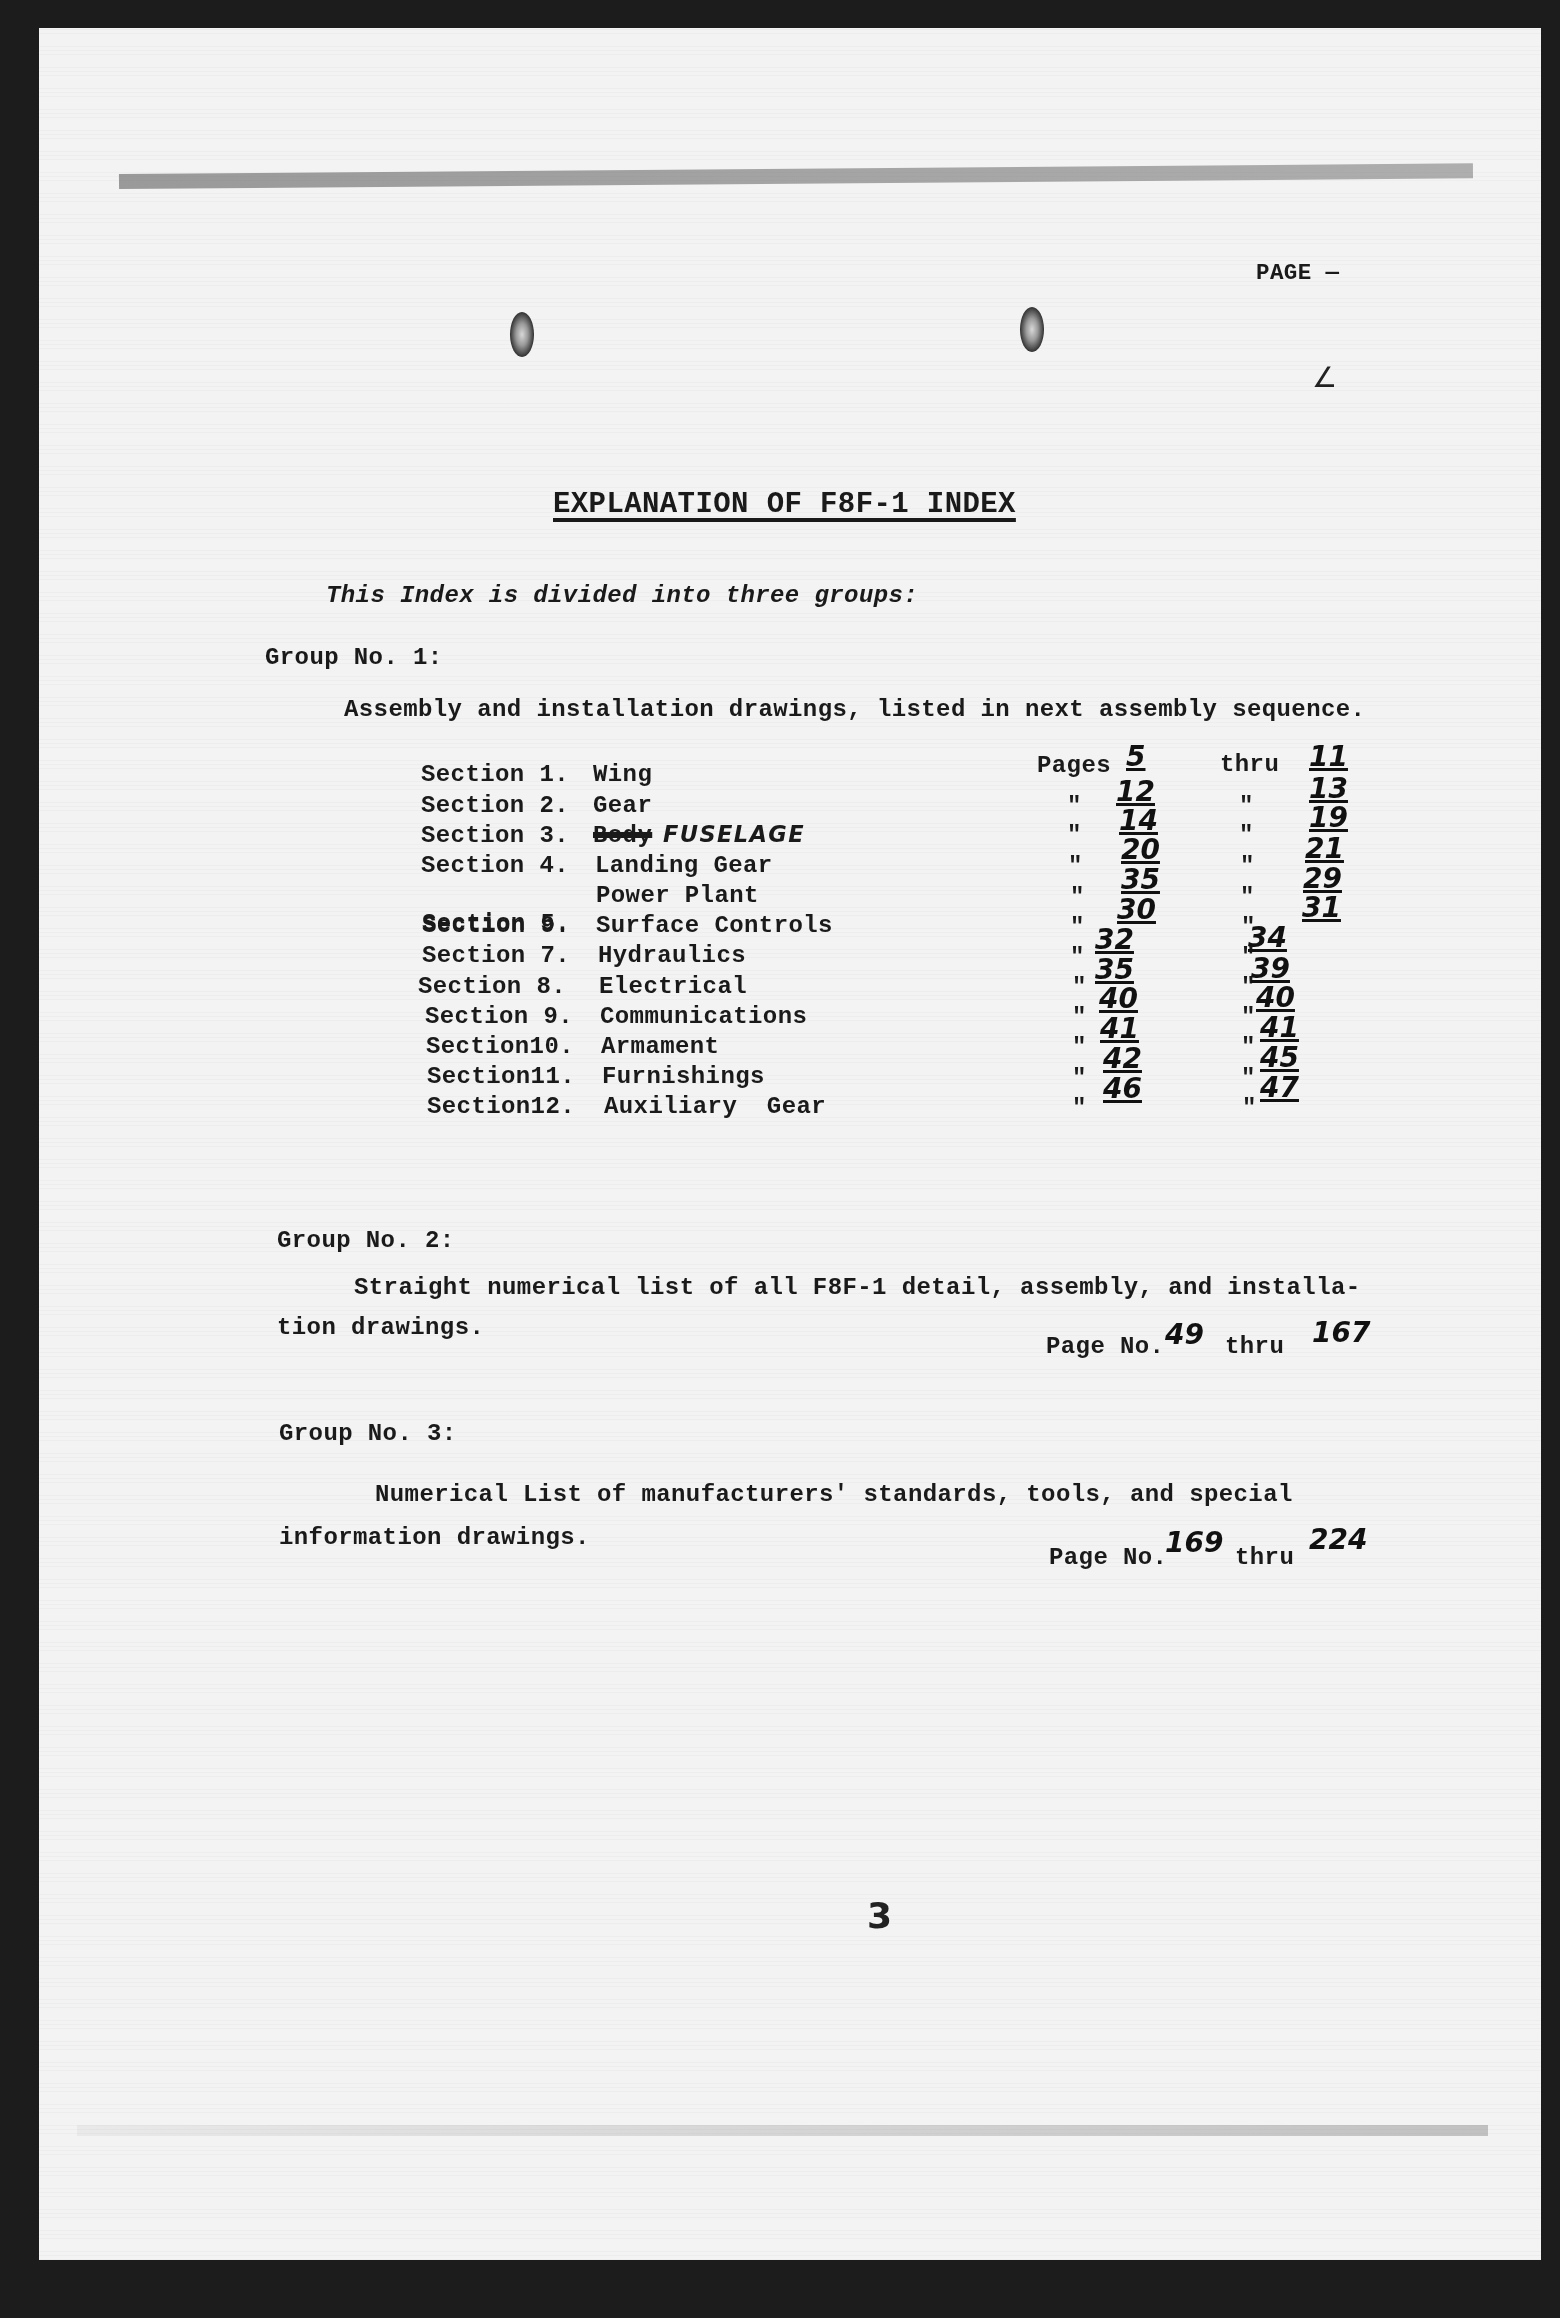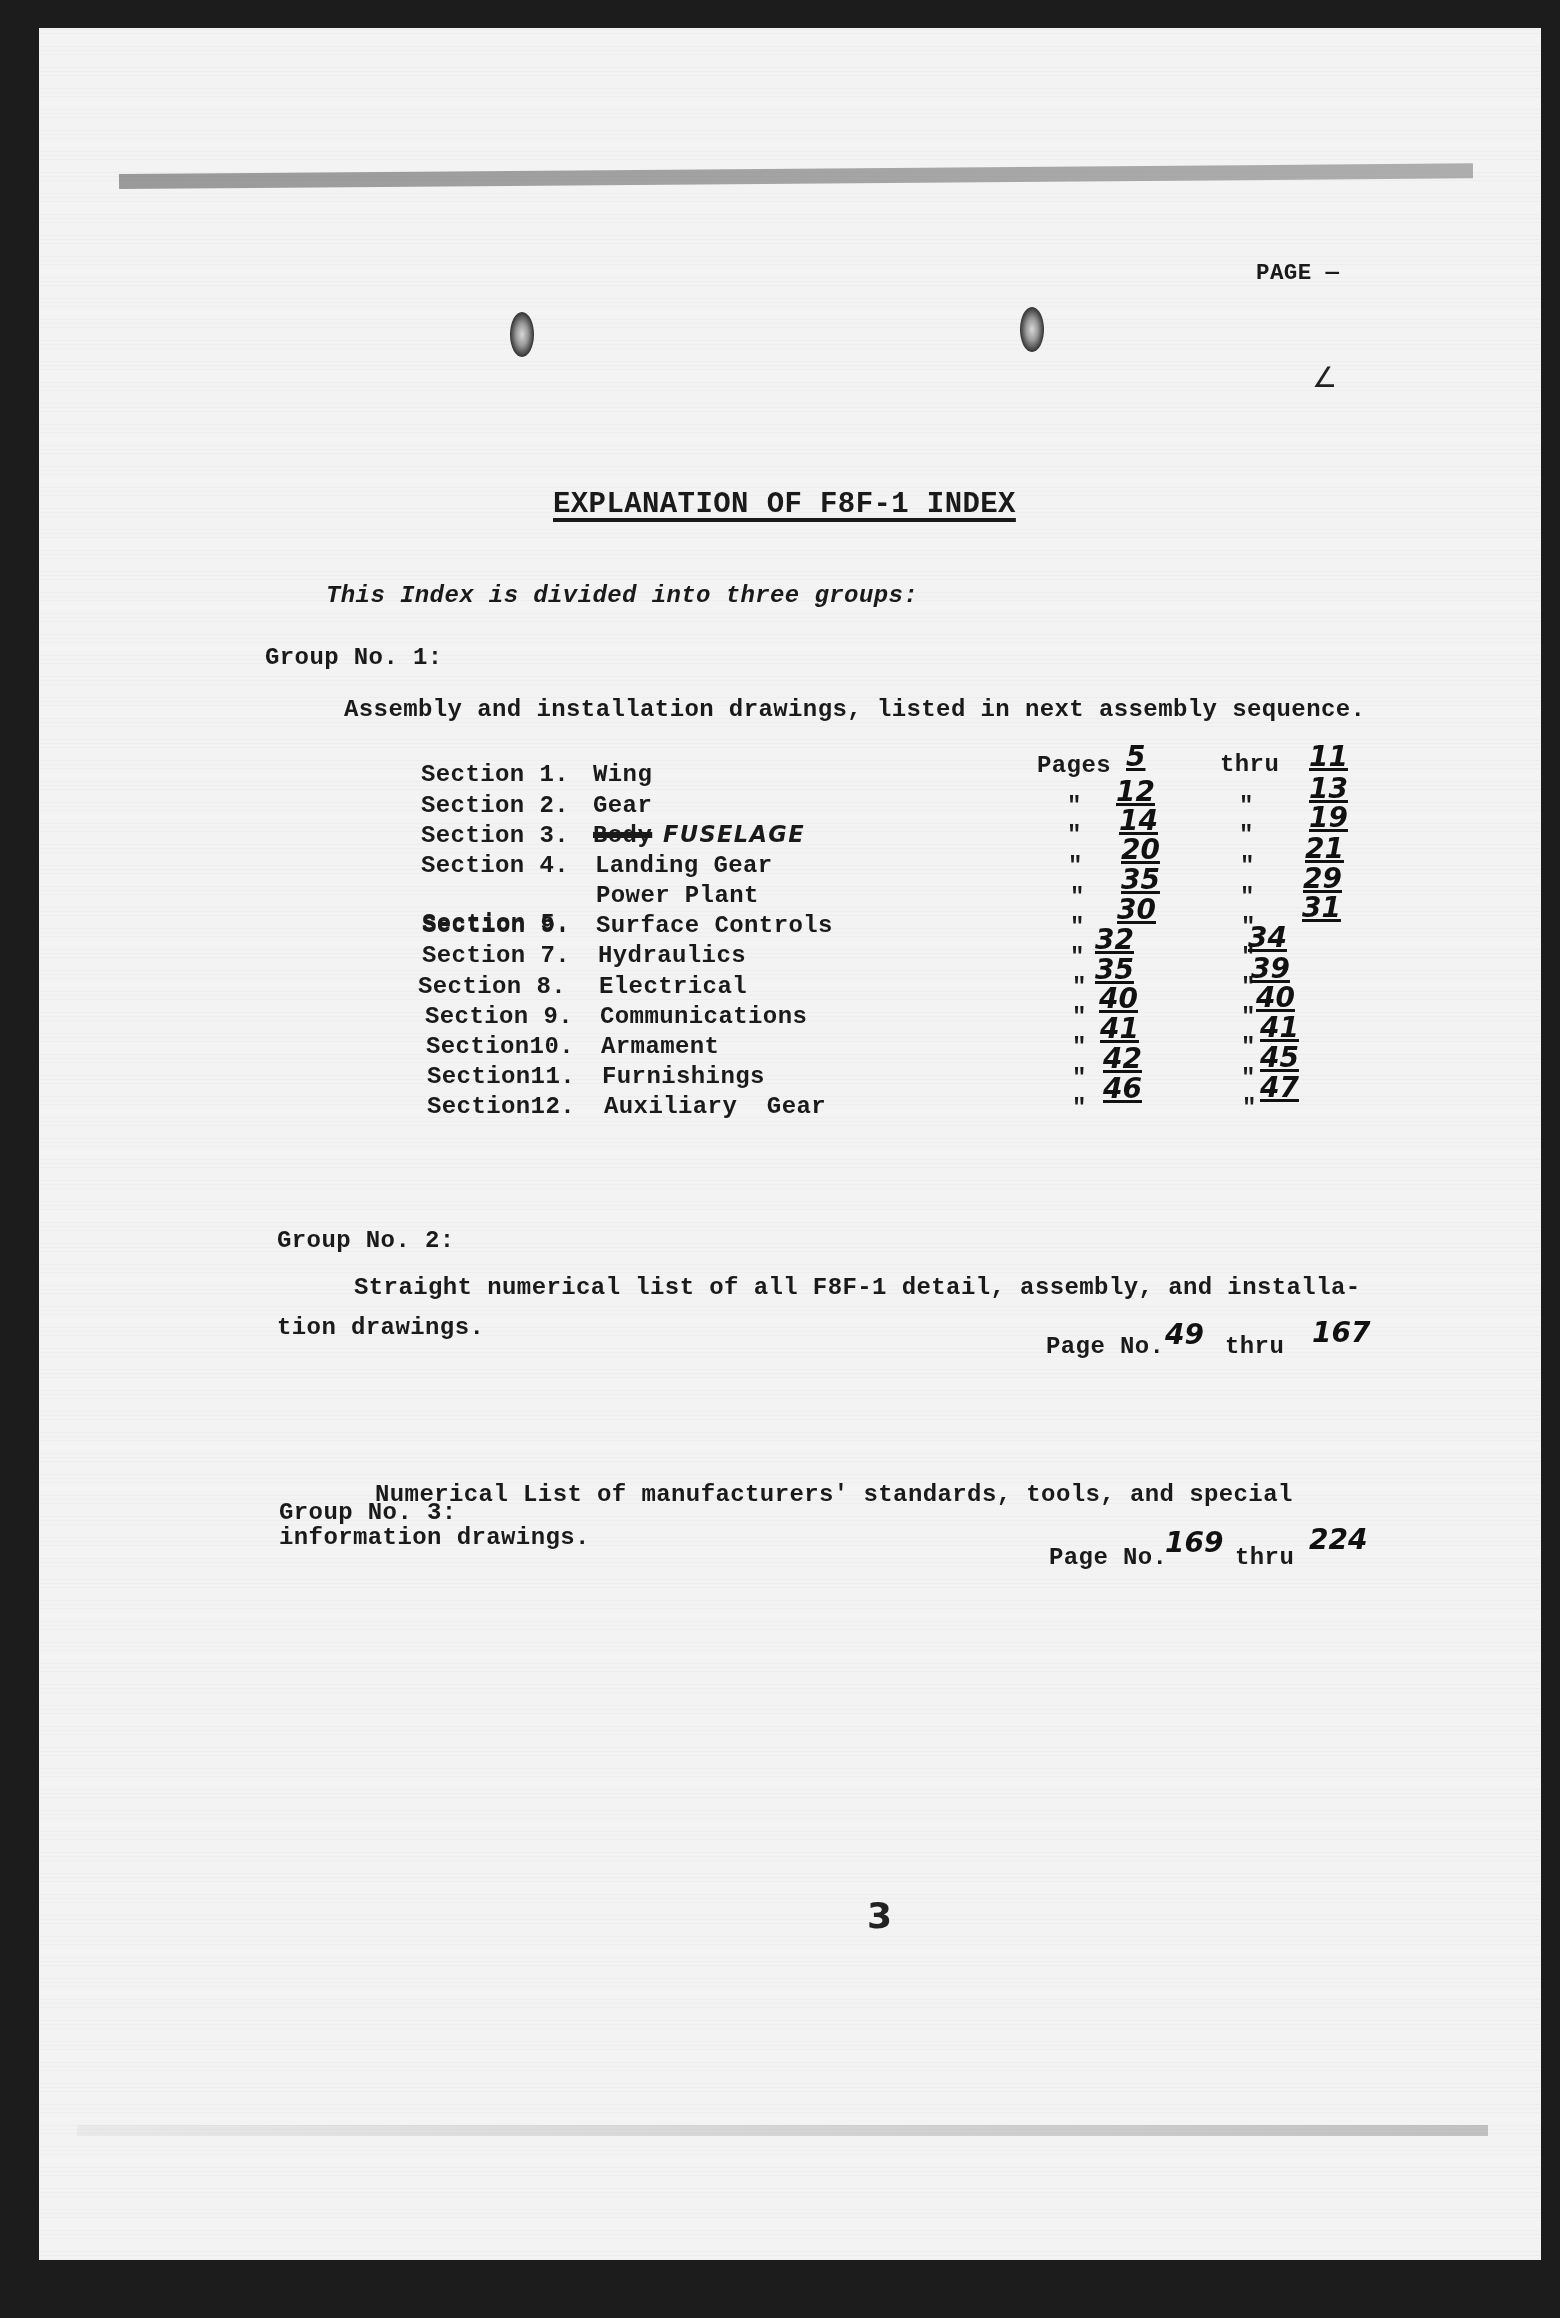--- a/index.html
+++ b/index.html
@@ -150,21 +150,21 @@
 </div>
 
 <div class="t" style="left:277px;top:1227px;">Group No. 2:</div>
 <div class="t" style="left:354px;top:1274px;">Straight numerical list of all F8F-1 detail, assembly, and installa-</div>
 <div class="t" style="left:277px;top:1314px;">tion drawings.</div>
 <div class="t" style="left:1046px;top:1333px;">Page No.</div>
 <div class="hand" style="left:1165px;top:1318px;text-decoration:none;">49</div>
 <div class="t" style="left:1225px;top:1333px;">thru</div>
 <div class="hand" style="left:1312px;top:1316px;text-decoration:none;">167</div>
 
-<div class="t" style="left:279px;top:1499px;">Group No. 3:</div>
+<div class="t" style="left:279px;top:1420px;">Group No. 3:</div>
 <div class="t" style="left:375px;top:1481px;">Numerical List of manufacturers' standards, tools, and special</div>
 <div class="t" style="left:279px;top:1524px;">information drawings.</div>
 <div class="t" style="left:1049px;top:1544px;">Page No.</div>
 <div class="hand" style="left:1165px;top:1526px;text-decoration:none;">169</div>
 <div class="t" style="left:1235px;top:1544px;">thru</div>
 <div class="hand" style="left:1309px;top:1523px;text-decoration:none;">224</div>
 
 <div class="pageno" style="left:867px;top:1895px;">3</div>
 
 

